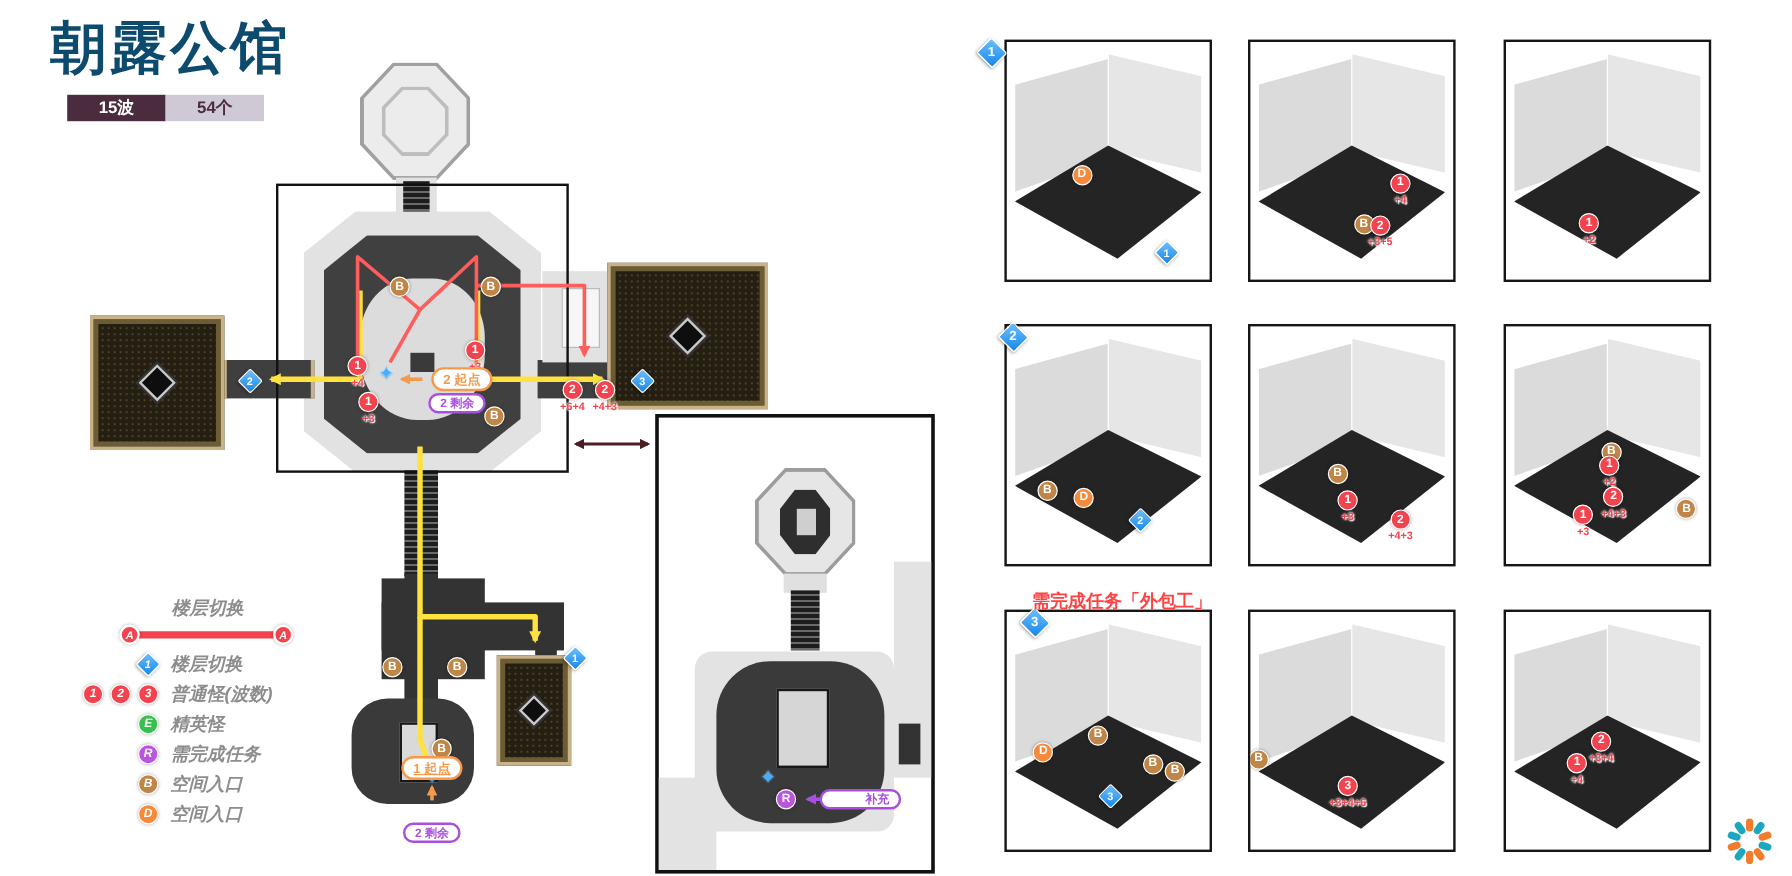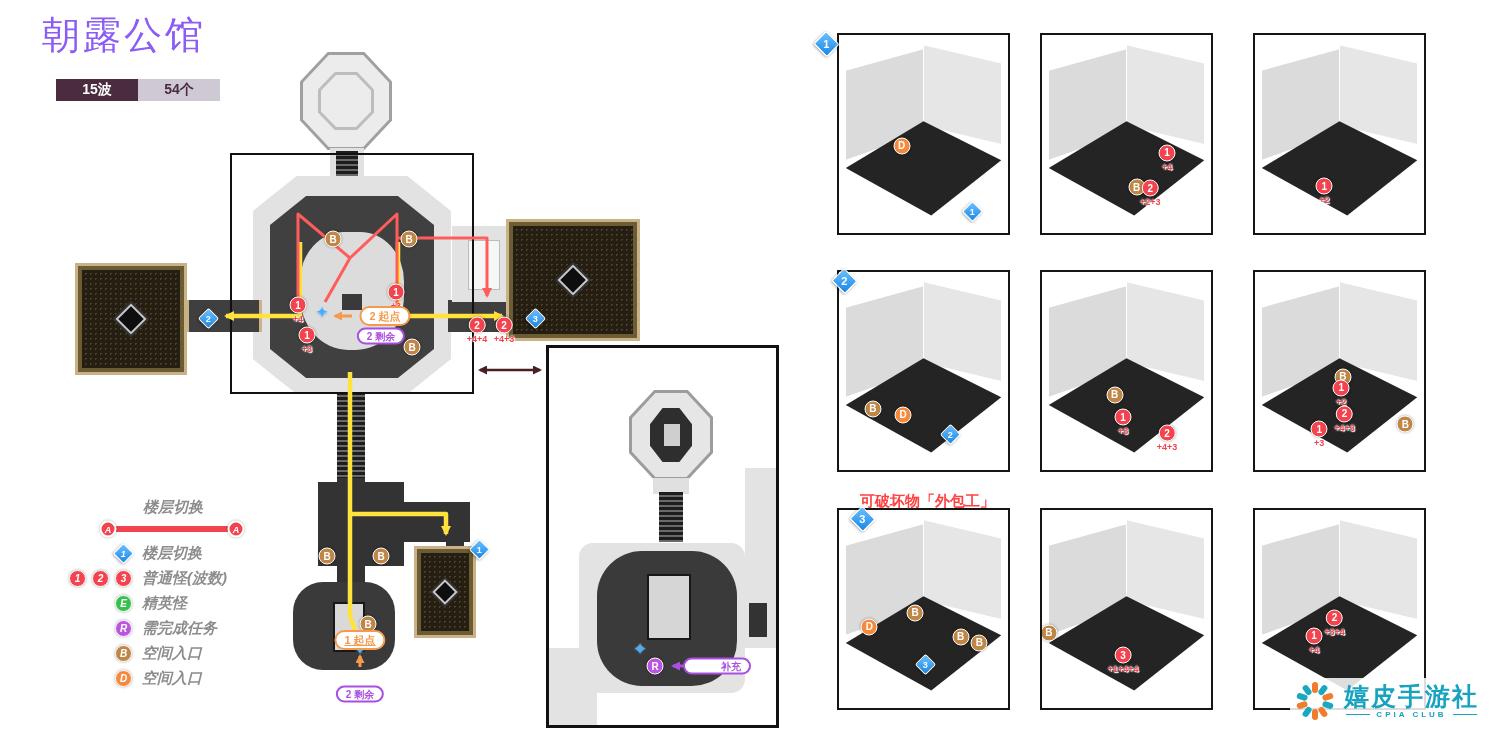--- a/index.html
+++ b/index.html
@@ -1,19 +1,19 @@
 <!DOCTYPE html>
 <html><head>
 <meta charset="utf-8">
 <style>
   html,body{margin:0;padding:0;background:#fff;}
   #canvas{position:relative;width:1493px;height:730px;background:#fff;overflow:hidden;
           font-family:"Liberation Sans",sans-serif;}
   
-  .title{position:absolute;left:42px;top:16px;font-size:38px;font-weight:400;color:#8b5cf6;letter-spacing:3px;line-height:1;}
+  .title{position:absolute;left:42px;top:16px;font-size:47px;font-weight:700;color:#0c4a6e;letter-spacing:3px;line-height:1;}
   .badges{position:absolute;left:56px;top:79px;display:flex;}
   .badge{height:22px;min-width:70px;display:flex;align-items:center;justify-content:center;
          font-size:14px;font-weight:bold;padding:0 6px;}
   .badge-dark{background:#4a2c3e;color:#fff;}
   .badge-light{background:#cfc9d6;color:#4a2c3e;}
   
   .shape{position:absolute;}
   .oct{clip-path:polygon(30% 0,70% 0,100% 30%,100% 70%,70% 100%,30% 100%,0 70%,0 30%);}
   .hallcut{clip-path:polygon(22% 0,78% 0,100% 16%,100% 84%,78% 100%,22% 100%,0 84%,0 16%);}
   .stairs{background:repeating-linear-gradient(180deg,#1d1d1d 0 3px,#6a6a6a 3px 5px);}
@@ -200,21 +200,21 @@
         <div class="c red">1</div>
         <div class="sub">+4</div>
       </div><div class="mk" style="left: 396px; top: 297px;">
         <div class="c red">1</div>
         <div class="sub">+3</div>
       </div><div class="mk" style="left: 307px; top: 340px;">
         <div class="c red">1</div>
         <div class="sub">+3</div>
       </div><div class="mk" style="left: 477px; top: 330px;">
         <div class="c red">2</div>
-        <div class="sub">+4+4</div>
+        <div class="sub">+6+4</div>
       </div><div class="mk" style="left: 504px; top: 330px;">
         <div class="c red">2</div>
         <div class="sub">+4+3</div>
       </div><div class="mk" style="left: 412px; top: 347px;">
         <div class="c b">B</div>
       </div><div class="mk" style="left: 333px; top: 239px;">
         <div class="c b">B</div>
       </div><div class="mk" style="left: 409px; top: 239px;">
         <div class="c b">B</div>
       </div><div class="mk" style="left: 327px; top: 556px;">
@@ -303,21 +303,21 @@
         <div class="tile-markers">
           <div class="mk" style="left: 56%; top: 77%;">
             <div class="c b">B</div>
           </div>
           <div class="mk" style="left: 74%; top: 62%;">
             <div class="c red">1</div>
             <div class="sub">+4</div>
           </div>
           <div class="mk" style="left: 64%; top: 80%;">
             <div class="c red">2</div>
-            <div class="sub">+2+3</div>
+            <div class="sub">+3+5</div>
           </div>
         </div>
       </div><div class="tile" style="left: 1253px; top: 33px;">
         <div class="wallL"></div>
         <div class="wallR"></div>
         <div class="floor"></div>
         <svg width="169" height="198" class="tile-svg">
           <polyline points="121.7,166.3 99.7,142.6 82.8,154.4" class="rt-undefined" fill="none" marker-end="url(#ar-undefined)"></polyline>
         </svg>
         <div class="tile-markers">
@@ -418,21 +418,21 @@
         <div class="wallL"></div>
         <div class="wallR"></div>
         <div class="floor"></div>
         <svg width="169" height="198" class="tile-svg"></svg>
         <div class="tile-markers">
           <div class="mk" style="left: 4%; top: 62%;">
             <div class="c b">B</div>
           </div>
           <div class="mk" style="left: 48%; top: 76%;">
             <div class="c red">3</div>
-            <div class="sub">+1+4+4</div>
+            <div class="sub">+3+4+6</div>
           </div>
         </div>
       </div><div class="tile" style="left: 1253px; top: 508px;">
         <div class="wallL"></div>
         <div class="wallR"></div>
         <div class="floor"></div>
         <svg width="169" height="198" class="tile-svg">
           <polyline points="10.1,39.6 54.1,27.7 93.0,43.6 93.0,59.4" class="rt-undefined" fill="none" stroke-dasharray="7 5"></polyline>
           <polyline points="6.8,134.6 33.8,150.5 76.0,140.6 131.8,166.3" class="rt-undefined" fill="none" stroke-dasharray="7 5"></polyline>
         </svg>
@@ -452,21 +452,21 @@
         </div>
       </div><div class="dia-wrap mk rownum" style="left: 826px; top: 280px;">
         <div class="dia">
           <span>2</span>
         </div>
       </div><div class="dia-wrap mk rownum" style="left: 826px; top: 518px;">
         <div class="dia">
           <span>3</span>
         </div>
       </div></div>
-  <div class="task-note">可破坏物「外包工」</div>
+  <div class="task-note">需完成任务「外包工」</div>
 
   <div class="watermark">
     <svg id="wm-logo" width="42" height="42">
         <g transform="translate(21,21) rotate(0)">
           <rect x="-3" y="-19" width="6" height="11" rx="3" fill="#f07c2c"></rect>
         </g>
         <g transform="translate(21,21) rotate(36)">
           <rect x="-3" y="-19" width="6" height="11" rx="3" fill="#1aa7c0"></rect>
         </g>
         <g transform="translate(21,21) rotate(72)">
@@ -487,19 +487,15 @@
         <g transform="translate(21,21) rotate(252)">
           <rect x="-3" y="-19" width="6" height="11" rx="3" fill="#f07c2c"></rect>
         </g>
         <g transform="translate(21,21) rotate(288)">
           <rect x="-3" y="-19" width="6" height="11" rx="3" fill="#1aa7c0"></rect>
         </g>
         <g transform="translate(21,21) rotate(324)">
           <rect x="-3" y="-19" width="6" height="11" rx="3" fill="#1aa7c0"></rect>
         </g>
       </svg>
-    <div class="wm-text">
-      <div class="wm-name">嬉皮手游社</div>
-      <div class="wm-club">CPIA CLUB</div>
-    </div>
   </div>
 
 </div>
 
 </body></html>

